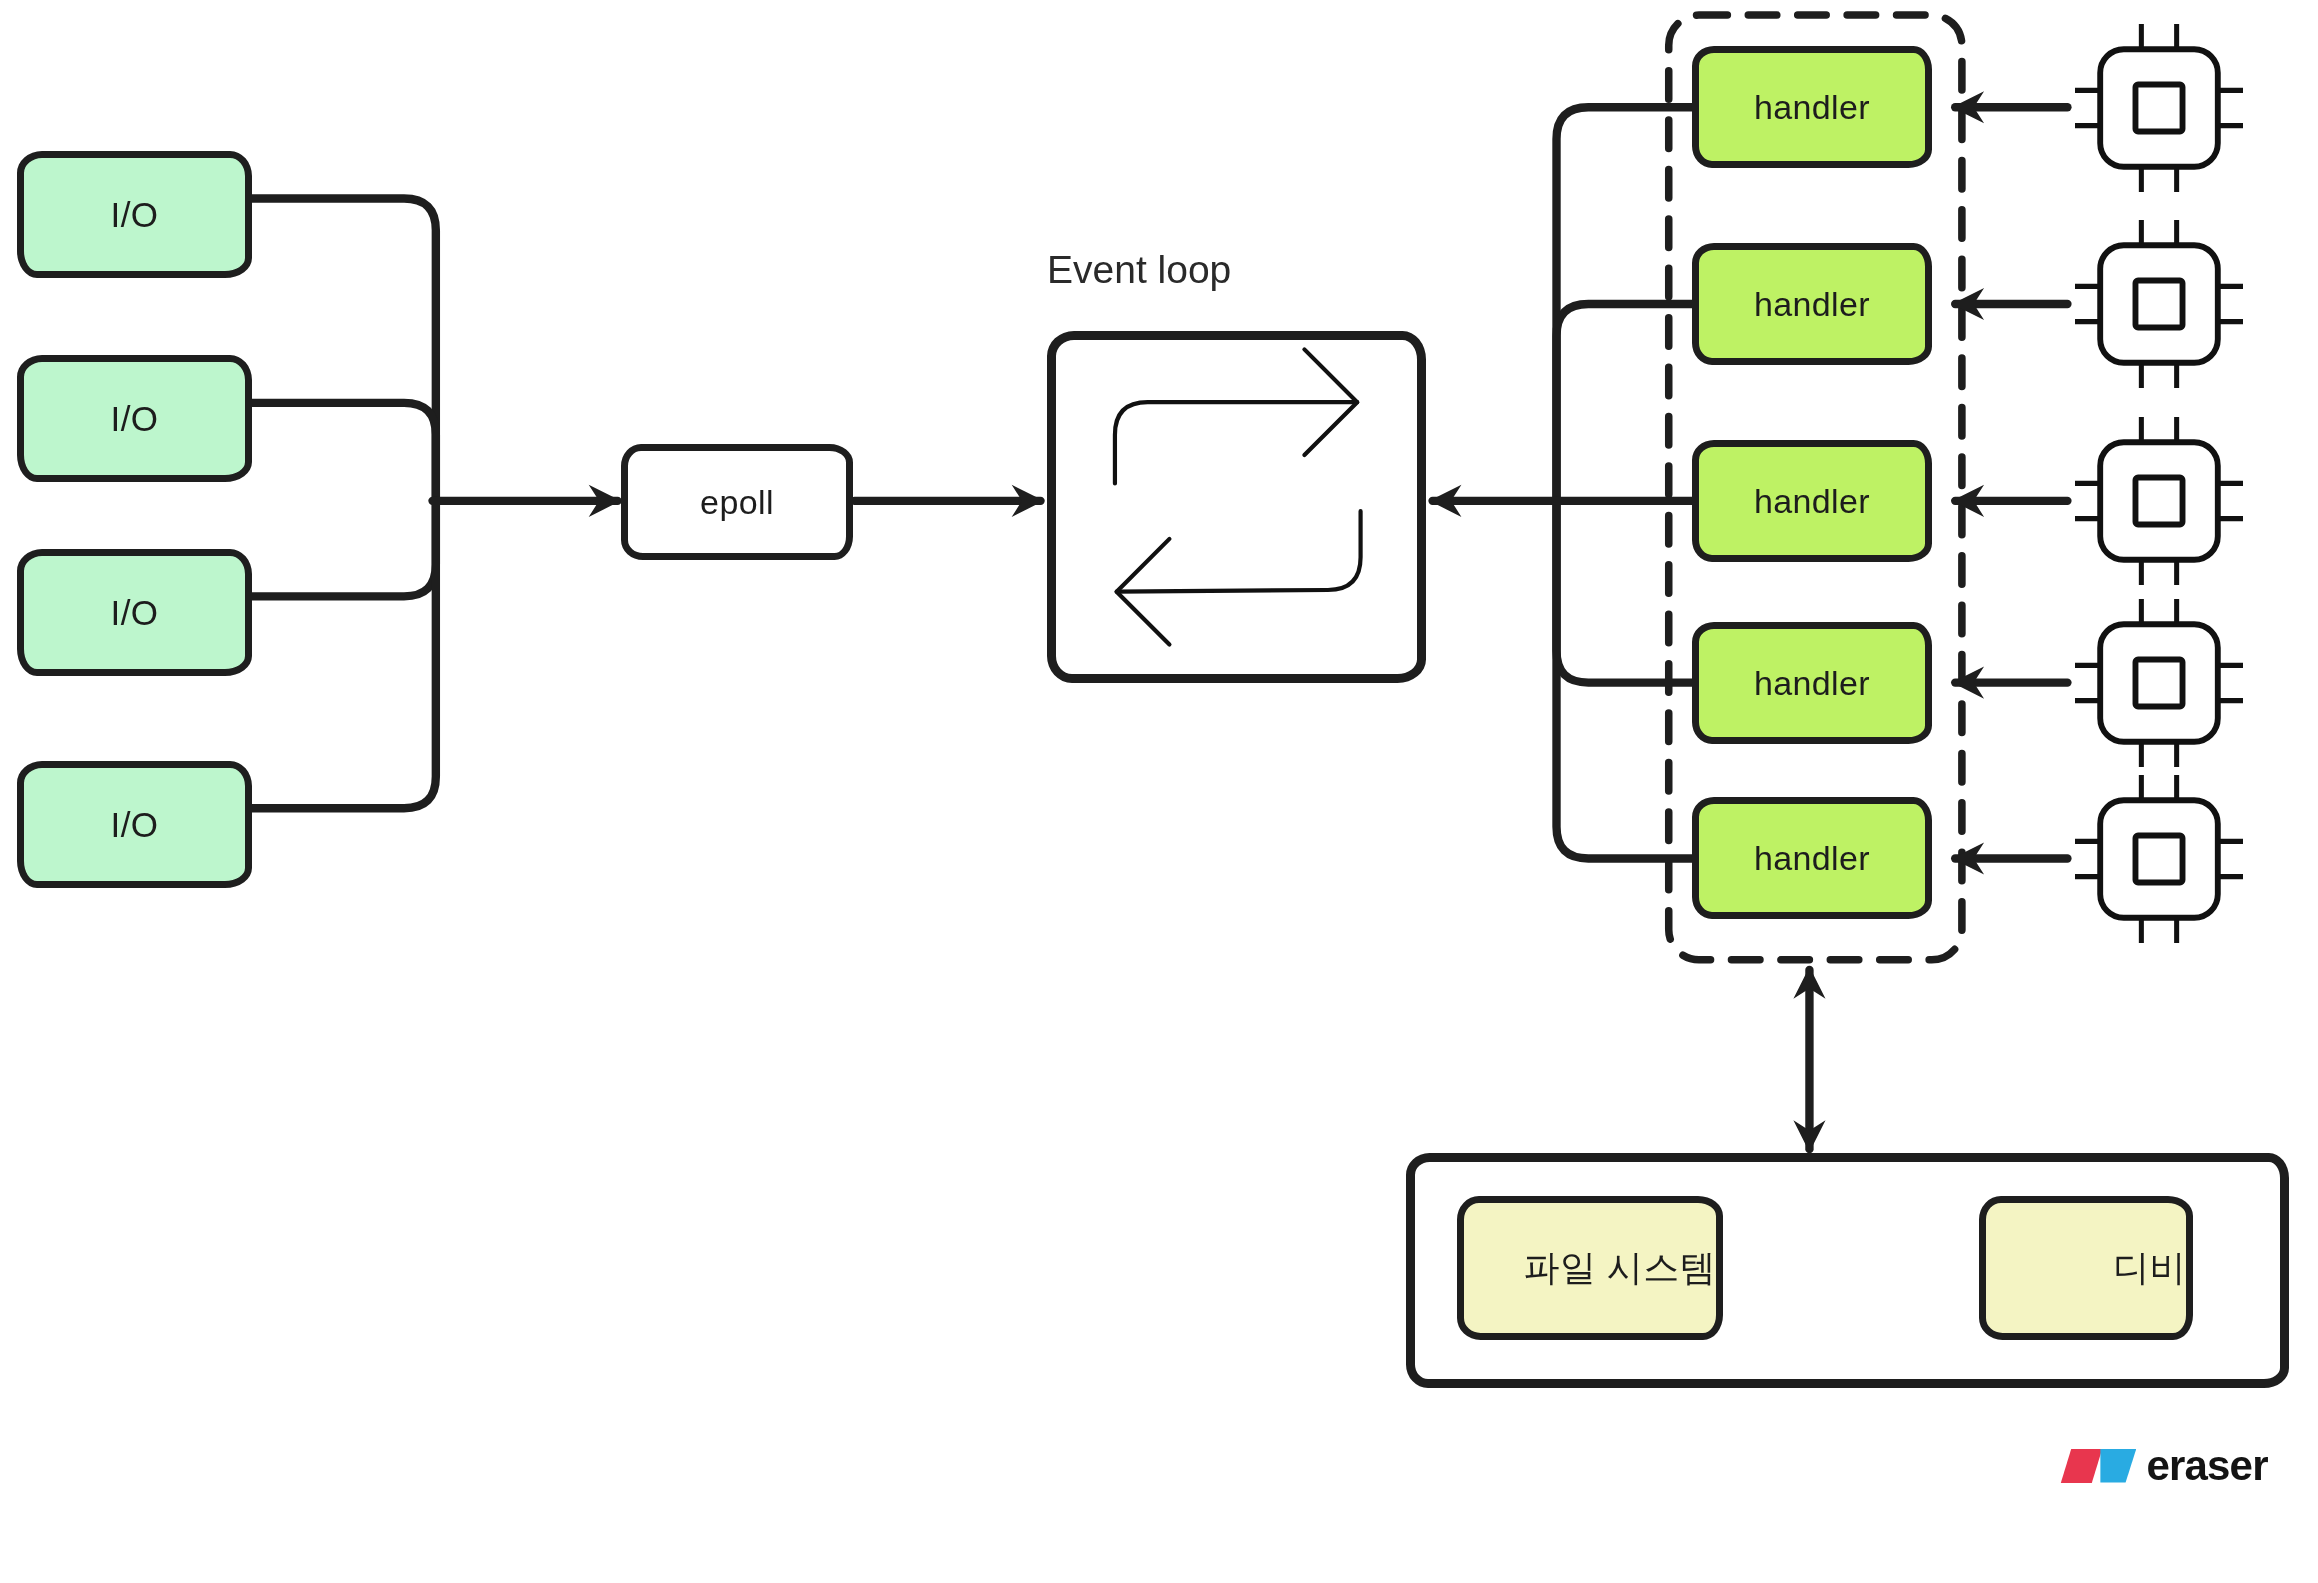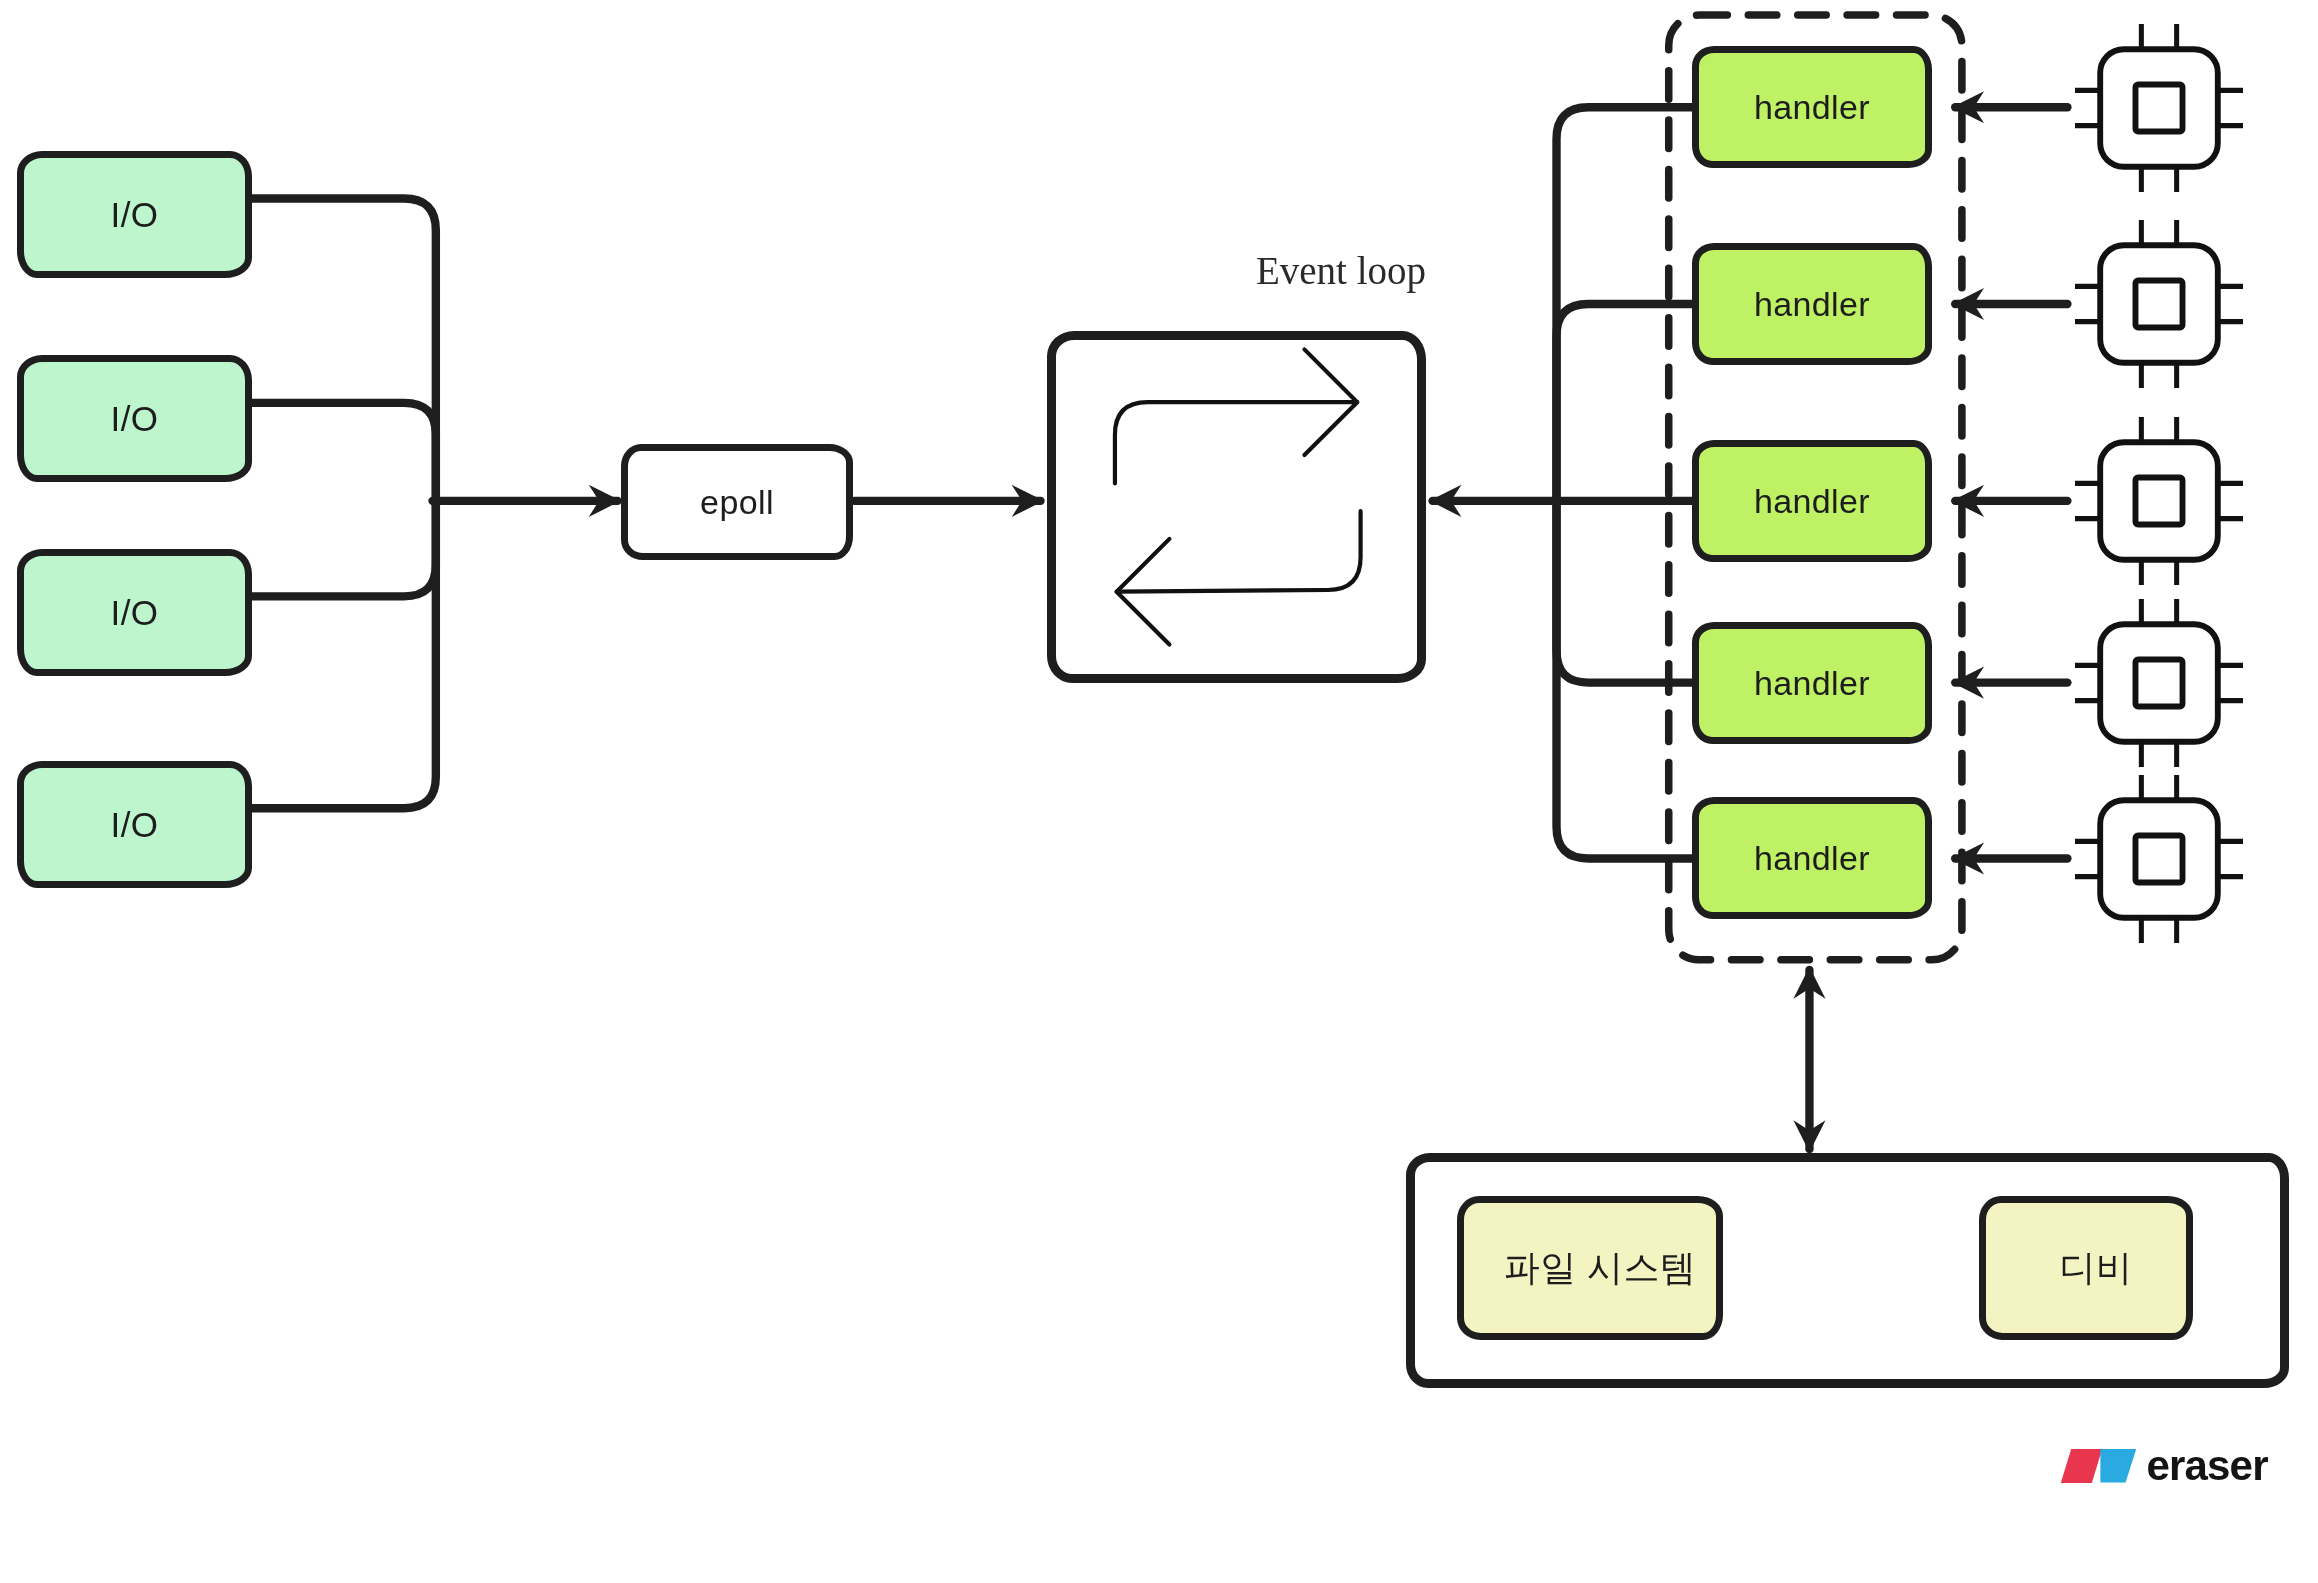--- a/index.html
+++ b/index.html
@@ -34,41 +34,41 @@
     left:621px;top:444px;width:232px;height:116px;
     border-radius:20px 23.5px 18.4px 22px / 22px 18.4px 23.5px 20px;
   }
   .eventloop{
     left:1047px;top:331px;width:379px;height:352px;
     border-width:9.2px;
     border-radius:27px 23.5px 28.5px 25px / 25px 28.5px 23.5px 27px;
   }
   .ev-title{
     position:absolute;left:1047px;top:248px;width:379px;
-    text-align:right;font-size:39px;font-weight:500;color:#2a2a2a;font-family:Liberation Serif, serif;
+    text-align:left;font-size:39px;font-weight:500;color:#2a2a2a;
   }
   .handler{
     left:1692px;width:240px;height:122px;
     background:#bef264;
     border-radius:22px 18.4px 23.5px 20px / 20px 23.5px 18.4px 22px;
   }
   .h1{top:46px;} .h2{top:243px;} .h3{top:440px;} .h4{top:622px;} .h5{top:797px;}
   .chip{position:absolute;left:2075px;width:168px;height:168px;}
   .c1{top:23.5px;} .c2{top:220px;} .c3{top:417px;} .c4{top:599px;} .c5{top:775px;}
   .storage{
     left:1406px;top:1153px;width:883px;height:235px;
     border-width:9.2px;
     border-radius:23.5px 20px 25px 22px / 22px 25px 20px 23.5px;
   }
   .substore{
     position:absolute;
     box-sizing:border-box;
     border:7.5px solid #1e1e1e;
     background:#f4f4c3;
-    display:flex;align-items:center;justify-content:center;
+    display:flex;align-items:center;justify-content:flex-end;
     font-size:36px;
     border-radius:22px 25px 20px 23.5px / 23.5px 20px 25px 22px;
     top:34px;height:144px;padding-left:20px;
   }
   .fs{left:42px;width:266px;}
   .db{left:564px;width:214px;}
   .logo{
     position:absolute;left:2066px;top:1442px;height:47px;
     display:flex;align-items:center;gap:10px;
   }

